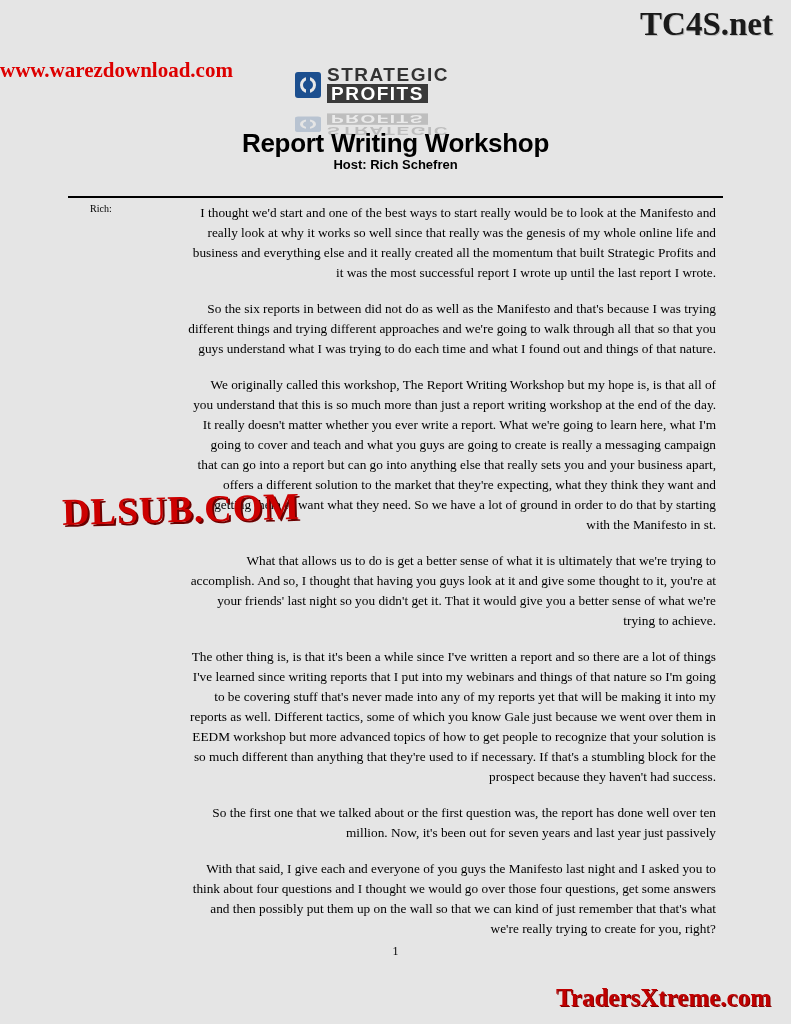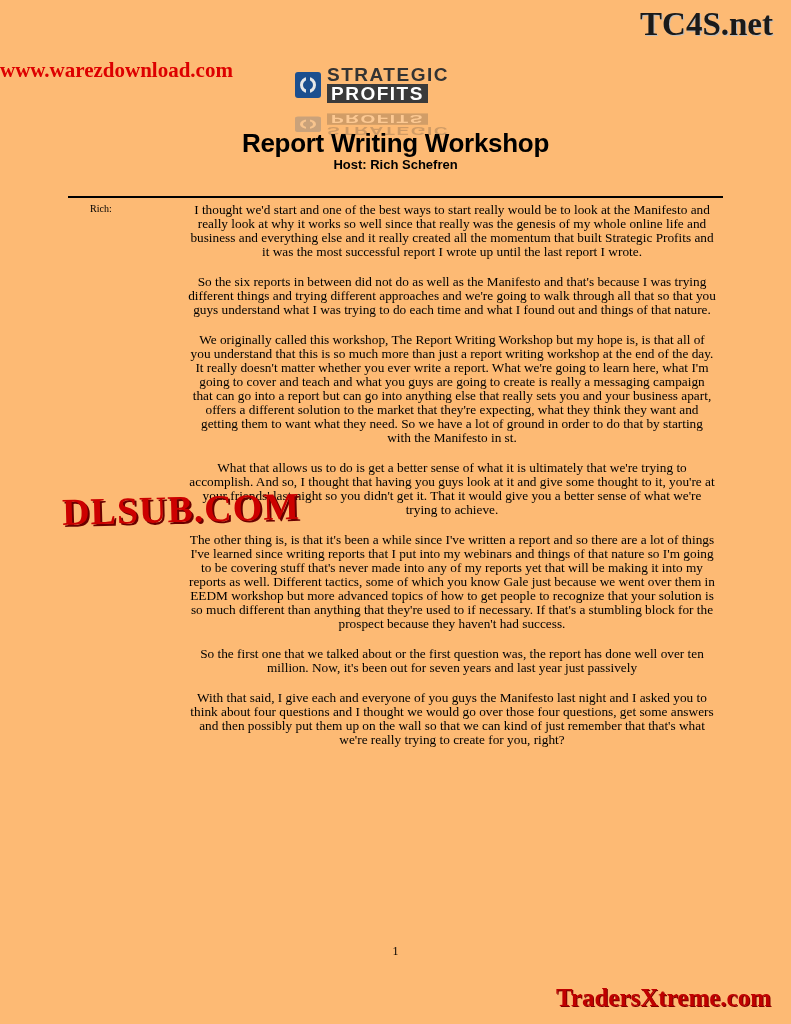--- a/index.html
+++ b/index.html
@@ -11,21 +11,21 @@
     width: 791px;
     height: 1024px;
     position: relative;
     overflow: hidden;
     font-family: "Liberation Serif", serif;
     color: #000;
   }
   .page {
     position: absolute;
     inset: 0;
-    background: #fdba74;
+    background: #e5e5e5;
   }
 
   
   .wm-topright {
     position: absolute;
     top: 6px;
     right: 18px;
     font-family: "Liberation Serif", serif;
     font-weight: bold;
     font-size: 33px;
@@ -206,22 +206,22 @@
   }
   .transcript {
     position: absolute;
     top: 0;
     left: 120px;
     width: 528px;
   }
   .para {
     font-family: "Liberation Serif", serif;
     font-size: 13.3px;
-    line-height: 14px;
-    text-align: center;
+    line-height: 20px;
+    text-align: right;
     margin: 0 0 16px 0;
     color: #000;
   }
   .page-number {
     position: absolute;
     top: 944px;
     left: 0;
     width: 791px;
     text-align: center;
     font-family: "Liberation Serif", serif;

